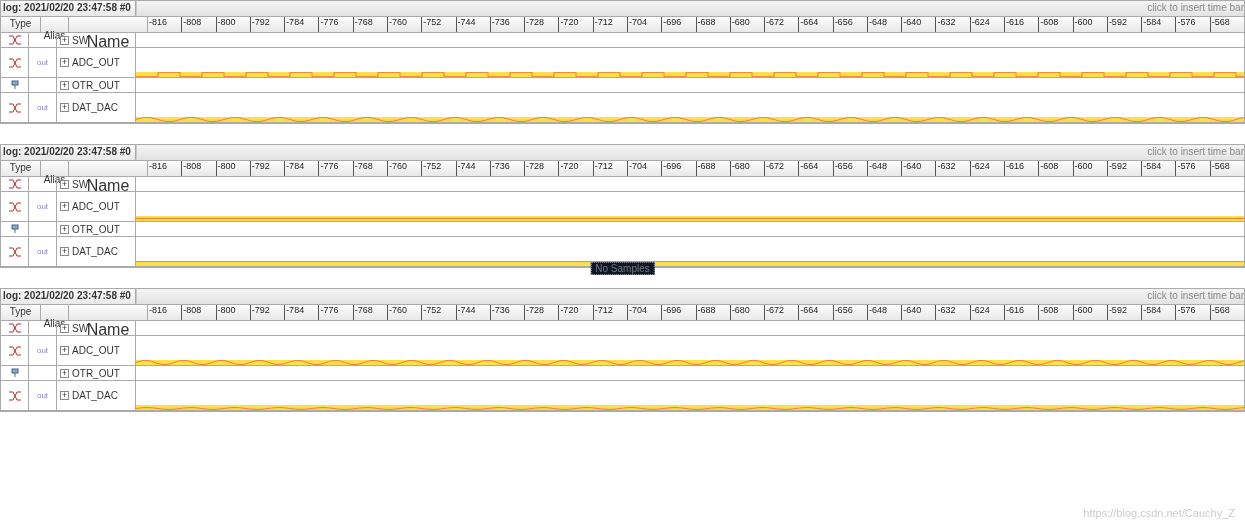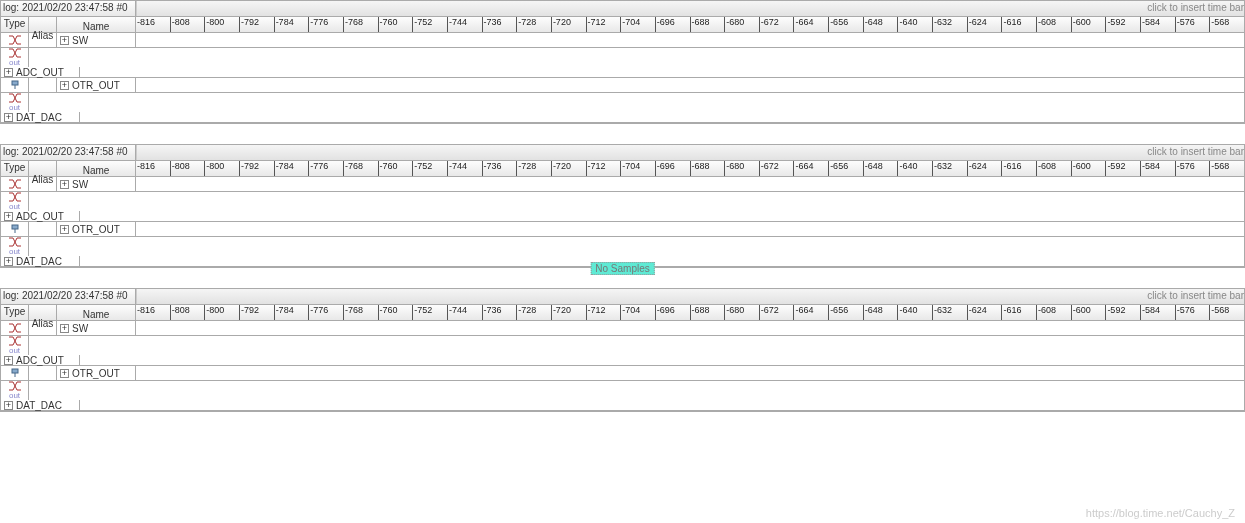--- a/index.html
+++ b/index.html
@@ -21,68 +21,69 @@
     align-items: stretch;
     border-bottom: 1px solid #aaa;
   }
   .log-cell {
     width: 135px;
     border-right: 1px solid #aaa;
     padding: 1px 2px;
     font-size: 10px;
     background: linear-gradient(#fdfdfd,#e8e8e8);
     white-space: nowrap;
+    font-weight: bold;
   }
   .timebar-cell {
     flex: 1;
     background: linear-gradient(#f5f5f5,#e2e2e2);
     text-align: right;
     font-size: 10px;
     color: #888;
     padding-top: 1px;
     border-left: 1px solid #ccc;
     cursor: pointer;
   }
   .header-row {
     display: flex;
     height: 16px;
     border-bottom: 1px solid #aaa;
     background: linear-gradient(#fdfdfd,#e8e8e8);
   }
-  .h-type { width: 28px; border-right:1px solid #aaa; text-align:center; font-size:10px; padding-top:1px;}
+  .h-type { width: 40px; border-right:1px solid #aaa; text-align:center; font-size:10px; padding-top:1px;}
   .h-alias { width: 28px; border-right:1px solid #aaa; text-align:center; font-size:10px; padding-top:13px;}
-  .h-name { width: 79px; border-right:1px solid #aaa; text-align:center; font-size:10px; padding-top:4px;}
+  .h-name { width: 79px; border-right:1px solid #aaa; text-align:center; font-size:16px; padding-top:16px;}
   .h-ruler { flex:1; position:relative; overflow:hidden; }
   .ruler-ticks { position:absolute; top:0; left:0; right:0; height:28px; display:flex; }
   .tick { flex:1; border-left:1px solid #555; font-size:9px; padding-left:1px; white-space:nowrap; color:#222;}
   .tick:first-child { border-left:none; }
   .signal-row {
     display:flex;
     border-bottom:1px solid #aaa;
     align-items:stretch;
     background:#fff;
   }
-  .signal-row.tall { height:30px;flex-direction:column; }
+  .signal-row.tall { height:30px; }
   .signal-row.short { height:15px; }
   .c-type { width:28px; border-right:1px solid #aaa; display:flex; align-items:center; justify-content:center;}
   .c-alias { width:28px; border-right:1px solid #aaa; display:flex; align-items:center; justify-content:center; font-size:9px; color:#66a;}
   .c-name { width:79px; border-right:1px solid #aaa; display:flex; align-items:center; padding-left:3px; font-size:10px; white-space:nowrap;}
   .expand { display:inline-block; width:9px; height:9px; border:1px solid #888; margin-right:3px; text-align:center; line-height:7px; font-size:9px; background:#fff; cursor:pointer;}
   .c-wave { flex:1; position:relative; background:#fde047; overflow:hidden;margin-top:24px;}
   .wave-svg { width:100%; height:100%; display:block; }
   .wave-svg path, .wave-svg line { stroke:#e33; stroke-width:1; fill:none; }
   .bus-label {
     position:absolute; top:1px; left:50%; transform:translateX(-50%);
     font-size:9px; color:#c22;
   }
   .type-icon-bus { width:14px; height:10px; }
   .type-icon-pin { width:8px; height:10px; }
   .no-samples {
     position:absolute; bottom:-8px; left:50%; transform:translateX(-50%);
-    font-size:10px; border:1px dotted #999; padding:0 4px; background:#5eead4; color:#777;
+    font-size:10px; border:1px dotted #999; padding:0 4px; background:#0f172a; color:#777;
   }
   .watermark {
     position:fixed; right:10px; bottom:4px; font-size:11px; color:#ccc;
     pointer-events:none;
   }
 </style>
 </head>
 <body>
 
 <div id="root">
@@ -440,13 +441,13 @@
           <span>DAT_DAC</span>
         </div>
         <div class="c-wave">
           <svg class="wave-svg" viewBox="0 0 1108 30" preserveAspectRatio="none">
             <path d="M0 21 L0 21.0 L2 19.5 L4 18.1 L6 16.9 L8 16.1 L10 15.7 L12 15.7 L14 16.1 L16 16.9 L18 18.1 L20 19.5 L22 21.0 L24 22.5 L26 23.9 L28 25.1 L30 25.9 L32 26.3 L34 26.3 L36 25.9 L38 25.1 L40 23.9 L42 22.5 L44 21.0 L46 19.5 L48 18.1 L50 16.9 L52 16.1 L54 15.7 L56 15.7 L58 16.1 L60 16.9 L62 18.1 L64 19.5 L66 21.0 L68 22.5 L70 23.9 L72 25.1 L74 25.9 L76 26.3 L78 26.3 L80 25.9 L82 25.1 L84 23.9 L86 22.5 L88 21.0 L90 19.5 L92 18.1 L94 16.9 L96 16.1 L98 15.7 L100 15.7 L102 16.1 L104 16.9 L106 18.1 L108 19.5 L110 21.0 L112 22.5 L114 23.9 L116 25.1 L118 25.9 L120 26.3 L122 26.3 L124 25.9 L126 25.1 L128 23.9 L130 22.5 L132 21.0 L134 19.5 L136 18.1 L138 16.9 L140 16.1 L142 15.7 L144 15.7 L146 16.1 L148 16.9 L150 18.1 L152 19.5 L154 21.0 L156 22.5 L158 23.9 L160 25.1 L162 25.9 L164 26.3 L166 26.3 L168 25.9 L170 25.1 L172 23.9 L174 22.5 L176 21.0 L178 19.5 L180 18.1 L182 16.9 L184 16.1 L186 15.7 L188 15.7 L190 16.1 L192 16.9 L194 18.1 L196 19.5 L198 21.0 L200 22.5 L202 23.9 L204 25.1 L206 25.9 L208 26.3 L210 26.3 L212 25.9 L214 25.1 L216 23.9 L218 22.5 L220 21.0 L222 19.5 L224 18.1 L226 16.9 L228 16.1 L230 15.7 L232 15.7 L234 16.1 L236 16.9 L238 18.1 L240 19.5 L242 21.0 L244 22.5 L246 23.9 L248 25.1 L250 25.9 L252 26.3 L254 26.3 L256 25.9 L258 25.1 L260 23.9 L262 22.5 L264 21.0 L266 19.5 L268 18.1 L270 16.9 L272 16.1 L274 15.7 L276 15.7 L278 16.1 L280 16.9 L282 18.1 L284 19.5 L286 21.0 L288 22.5 L290 23.9 L292 25.1 L294 25.9 L296 26.3 L298 26.3 L300 25.9 L302 25.1 L304 23.9 L306 22.5 L308 21.0 L310 19.5 L312 18.1 L314 16.9 L316 16.1 L318 15.7 L320 15.7 L322 16.1 L324 16.9 L326 18.1 L328 19.5 L330 21.0 L332 22.5 L334 23.9 L336 25.1 L338 25.9 L340 26.3 L342 26.3 L344 25.9 L346 25.1 L348 23.9 L350 22.5 L352 21.0 L354 19.5 L356 18.1 L358 16.9 L360 16.1 L362 15.7 L364 15.7 L366 16.1 L368 16.9 L370 18.1 L372 19.5 L374 21.0 L376 22.5 L378 23.9 L380 25.1 L382 25.9 L384 26.3 L386 26.3 L388 25.9 L390 25.1 L392 23.9 L394 22.5 L396 21.0 L398 19.5 L400 18.1 L402 16.9 L404 16.1 L406 15.7 L408 15.7 L410 16.1 L412 16.9 L414 18.1 L416 19.5 L418 21.0 L420 22.5 L422 23.9 L424 25.1 L426 25.9 L428 26.3 L430 26.3 L432 25.9 L434 25.1 L436 23.9 L438 22.5 L440 21.0 L442 19.5 L444 18.1 L446 16.9 L448 16.1 L450 15.7 L452 15.7 L454 16.1 L456 16.9 L458 18.1 L460 19.5 L462 21.0 L464 22.5 L466 23.9 L468 25.1 L470 25.9 L472 26.3 L474 26.3 L476 25.9 L478 25.1 L480 23.9 L482 22.5 L484 21.0 L486 19.5 L488 18.1 L490 16.9 L492 16.1 L494 15.7 L496 15.7 L498 16.1 L500 16.9 L502 18.1 L504 19.5 L506 21.0 L508 22.5 L510 23.9 L512 25.1 L514 25.9 L516 26.3 L518 26.3 L520 25.9 L522 25.1 L524 23.9 L526 22.5 L528 21.0 L530 19.5 L532 18.1 L534 16.9 L536 16.1 L538 15.7 L540 15.7 L542 16.1 L544 16.9 L546 18.1 L548 19.5 L550 21.0 L552 22.5 L554 23.9 L556 25.1 L558 25.9 L560 26.3 L562 26.3 L564 25.9 L566 25.1 L568 23.9 L570 22.5 L572 21.0 L574 19.5 L576 18.1 L578 16.9 L580 16.1 L582 15.7 L584 15.7 L586 16.1 L588 16.9 L590 18.1 L592 19.5 L594 21.0 L596 22.5 L598 23.9 L600 25.1 L602 25.9 L604 26.3 L606 26.3 L608 25.9 L610 25.1 L612 23.9 L614 22.5 L616 21.0 L618 19.5 L620 18.1 L622 16.9 L624 16.1 L626 15.7 L628 15.7 L630 16.1 L632 16.9 L634 18.1 L636 19.5 L638 21.0 L640 22.5 L642 23.9 L644 25.1 L646 25.9 L648 26.3 L650 26.3 L652 25.9 L654 25.1 L656 23.9 L658 22.5 L660 21.0 L662 19.5 L664 18.1 L666 16.9 L668 16.1 L670 15.7 L672 15.7 L674 16.1 L676 16.9 L678 18.1 L680 19.5 L682 21.0 L684 22.5 L686 23.9 L688 25.1 L690 25.9 L692 26.3 L694 26.3 L696 25.9 L698 25.1 L700 23.9 L702 22.5 L704 21.0 L706 19.5 L708 18.1 L710 16.9 L712 16.1 L714 15.7 L716 15.7 L718 16.1 L720 16.9 L722 18.1 L724 19.5 L726 21.0 L728 22.5 L730 23.9 L732 25.1 L734 25.9 L736 26.3 L738 26.3 L740 25.9 L742 25.1 L744 23.9 L746 22.5 L748 21.0 L750 19.5 L752 18.1 L754 16.9 L756 16.1 L758 15.7 L760 15.7 L762 16.1 L764 16.9 L766 18.1 L768 19.5 L770 21.0 L772 22.5 L774 23.9 L776 25.1 L778 25.9 L780 26.3 L782 26.3 L784 25.9 L786 25.1 L788 23.9 L790 22.5 L792 21.0 L794 19.5 L796 18.1 L798 16.9 L800 16.1 L802 15.7 L804 15.7 L806 16.1 L808 16.9 L810 18.1 L812 19.5 L814 21.0 L816 22.5 L818 23.9 L820 25.1 L822 25.9 L824 26.3 L826 26.3 L828 25.9 L830 25.1 L832 23.9 L834 22.5 L836 21.0 L838 19.5 L840 18.1 L842 16.9 L844 16.1 L846 15.7 L848 15.7 L850 16.1 L852 16.9 L854 18.1 L856 19.5 L858 21.0 L860 22.5 L862 23.9 L864 25.1 L866 25.9 L868 26.3 L870 26.3 L872 25.9 L874 25.1 L876 23.9 L878 22.5 L880 21.0 L882 19.5 L884 18.1 L886 16.9 L888 16.1 L890 15.7 L892 15.7 L894 16.1 L896 16.9 L898 18.1 L900 19.5 L902 21.0 L904 22.5 L906 23.9 L908 25.1 L910 25.9 L912 26.3 L914 26.3 L916 25.9 L918 25.1 L920 23.9 L922 22.5 L924 21.0 L926 19.5 L928 18.1 L930 16.9 L932 16.1 L934 15.7 L936 15.7 L938 16.1 L940 16.9 L942 18.1 L944 19.5 L946 21.0 L948 22.5 L950 23.9 L952 25.1 L954 25.9 L956 26.3 L958 26.3 L960 25.9 L962 25.1 L964 23.9 L966 22.5 L968 21.0 L970 19.5 L972 18.1 L974 16.9 L976 16.1 L978 15.7 L980 15.7 L982 16.1 L984 16.9 L986 18.1 L988 19.5 L990 21.0 L992 22.5 L994 23.9 L996 25.1 L998 25.9 L1000 26.3 L1002 26.3 L1004 25.9 L1006 25.1 L1008 23.9 L1010 22.5 L1012 21.0 L1014 19.5 L1016 18.1 L1018 16.9 L1020 16.1 L1022 15.7 L1024 15.7 L1026 16.1 L1028 16.9 L1030 18.1 L1032 19.5 L1034 21.0 L1036 22.5 L1038 23.9 L1040 25.1 L1042 25.9 L1044 26.3 L1046 26.3 L1048 25.9 L1050 25.1 L1052 23.9 L1054 22.5 L1056 21.0 L1058 19.5 L1060 18.1 L1062 16.9 L1064 16.1 L1066 15.7 L1068 15.7 L1070 16.1 L1072 16.9 L1074 18.1 L1076 19.5 L1078 21.0 L1080 22.5 L1082 23.9 L1084 25.1 L1086 25.9 L1088 26.3 L1090 26.3 L1092 25.9 L1094 25.1 L1096 23.9 L1098 22.5 L1100 21.0 L1102 19.5 L1104 18.1 L1106 16.9 L1108 16.1"></path>
           </svg>
         </div>
       </div>
     </div>
   </div>
-<div class="watermark">https://blog.time.net/Cauchy_Z</div>
+<div class="watermark">https://blog.csdn.net/Cauchy_Z</div>
 
 </body></html>

